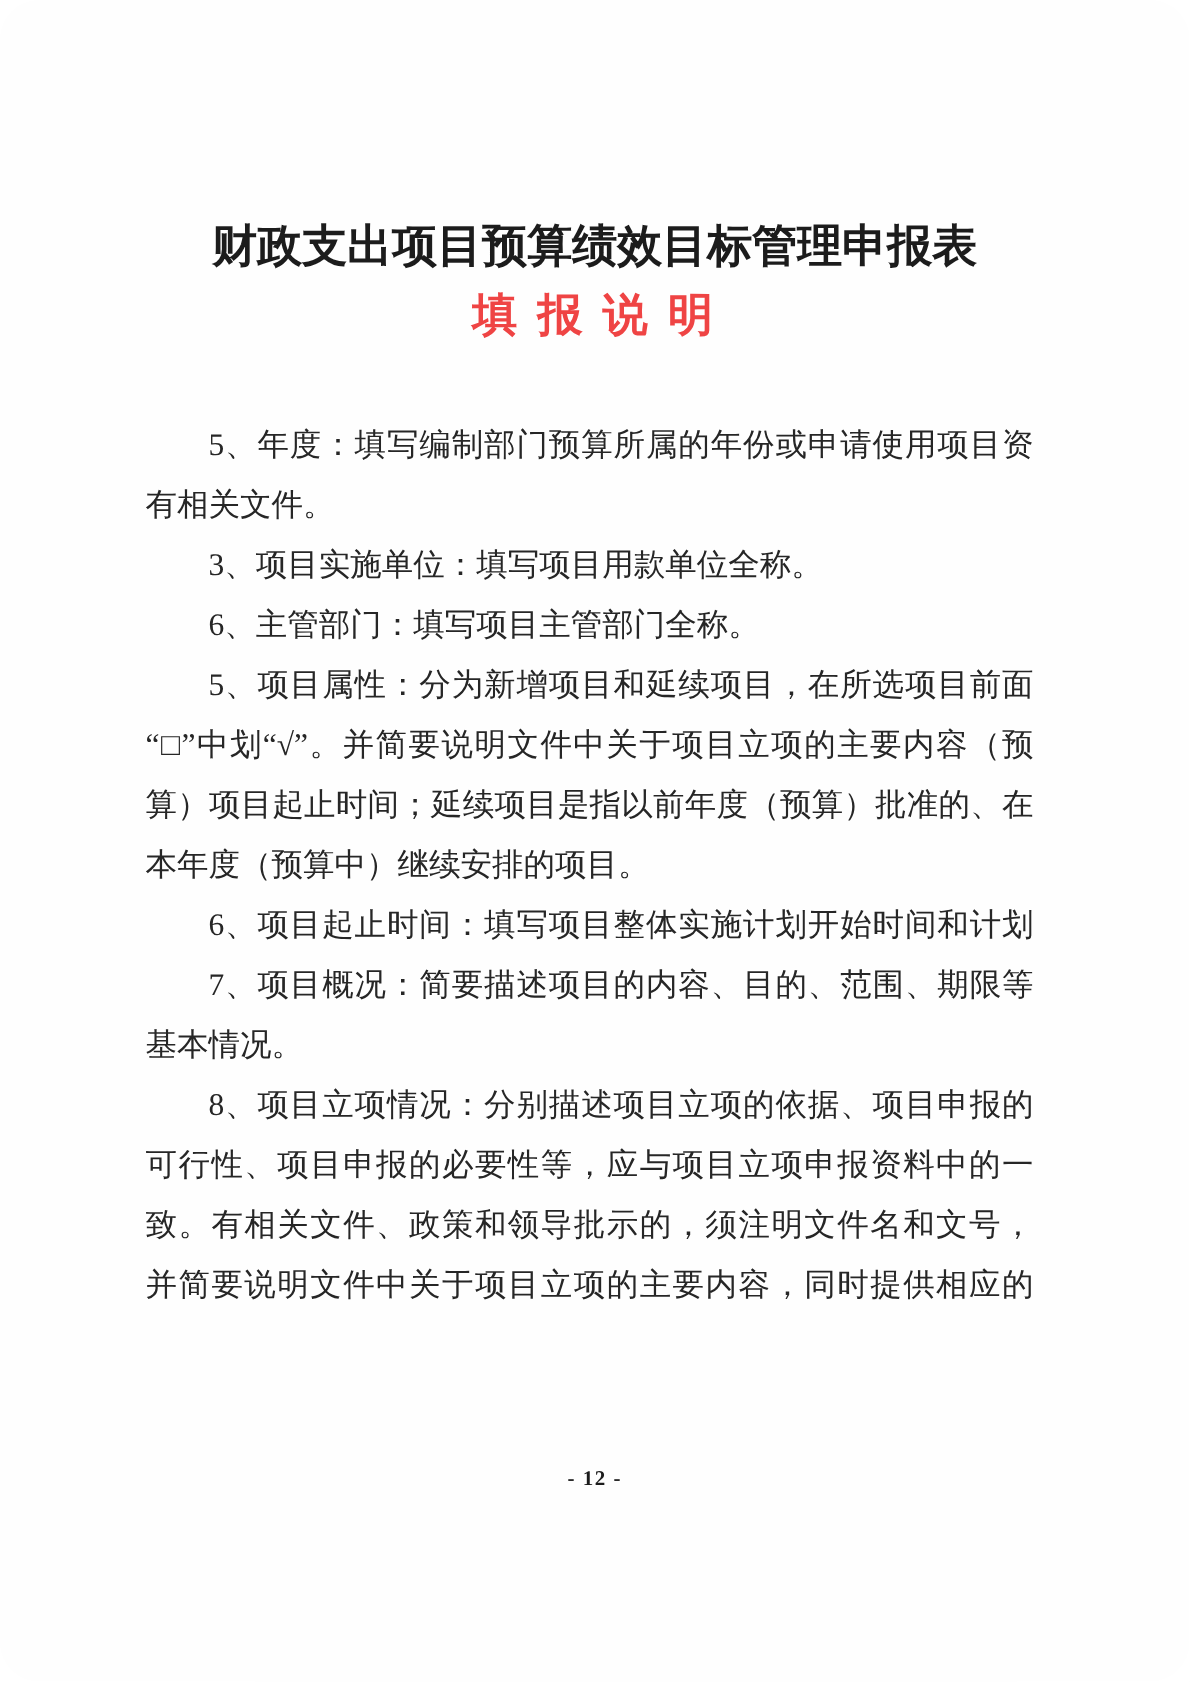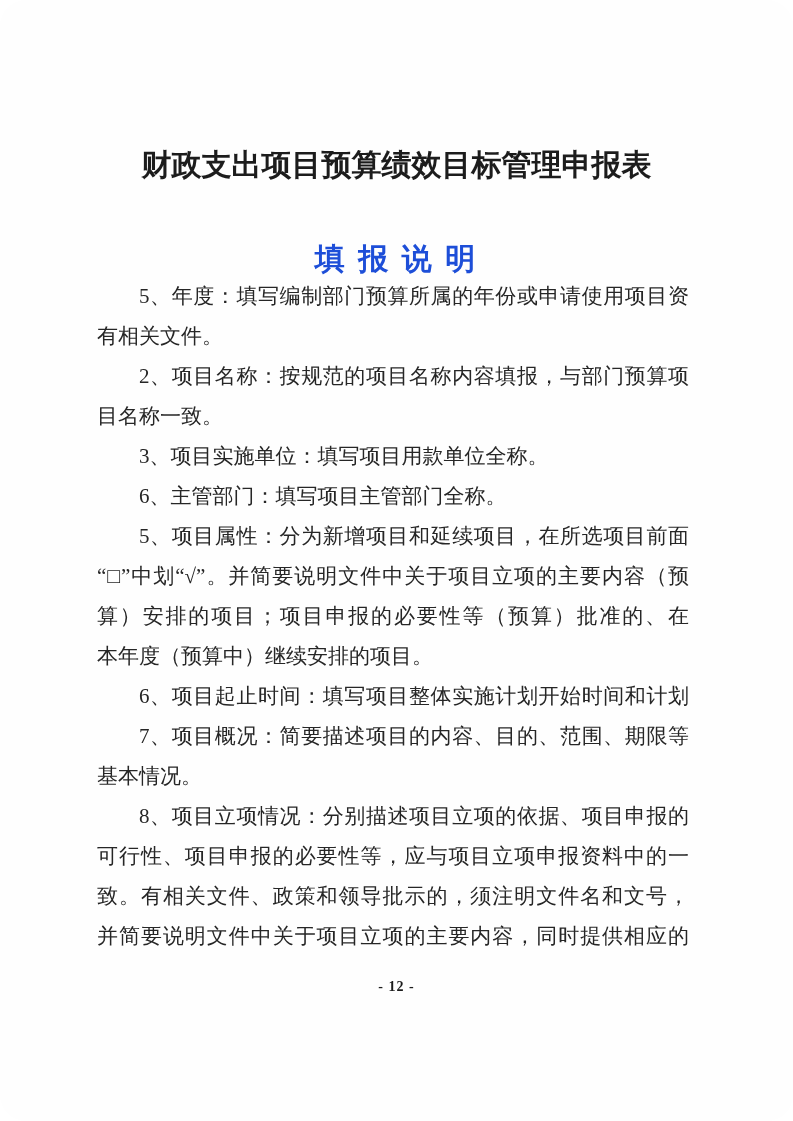--- a/index.html
+++ b/index.html
@@ -28,23 +28,22 @@
     font-size: 30px;
     font-weight: 700;
     line-height: 46px;
     color: #1c1c1c;
     letter-spacing: 0px;
   }
   .title-line2 {
     font-size: 30px;
     font-weight: 700;
     line-height: 46px;
-    color: #1d4ed8;
+    color: #ef4444;
     letter-spacing: 3px;
-    margin-top: 48px;
   }
   .content {
     position: absolute;
     top: 276px;
     left: 97px;
     width: 592px;
   }
   .para {
     margin: 0;
     padding: 0;
@@ -85,33 +84,29 @@
     <div class="title-line1">财政支出项目预算绩效目标管理申报表</div>
     <div class="title-line2">填 报 说 明</div>
   </div>
 
   <div class="content">
       <div class="para">
         <div class="line first">5、年度：填写编制部门预算所属的年份或申请使用项目资</div>
         <div class="line end">有相关文件。</div>
       </div>
       <div class="para">
-        <div class="line first">2、项目名称：按规范的项目名称内容填报，与部门预算项</div>
-        <div class="line end">目名称一致。</div>
-      </div>
-      <div class="para">
         <div class="line first end">3、项目实施单位：填写项目用款单位全称。</div>
       </div>
       <div class="para">
         <div class="line first end">6、主管部门：填写项目主管部门全称。</div>
       </div>
       <div class="para">
         <div class="line first">5、项目属性：分为新增项目和延续项目，在所选项目前面</div>
         <div class="line">“□”中划“√”。并简要说明文件中关于项目立项的主要内容（预</div>
-        <div class="line">算）安排的项目；项目申报的必要性等（预算）批准的、在</div>
+        <div class="line">算）项目起止时间；延续项目是指以前年度（预算）批准的、在</div>
         <div class="line end">本年度（预算中）继续安排的项目。</div>
       </div>
       <div class="para">
         <div class="line first">6、项目起止时间：填写项目整体实施计划开始时间和计划</div>
       </div>
       <div class="para">
         <div class="line first">7、项目概况：简要描述项目的内容、目的、范围、期限等</div>
         <div class="line end">基本情况。</div>
       </div>
       <div class="para">

